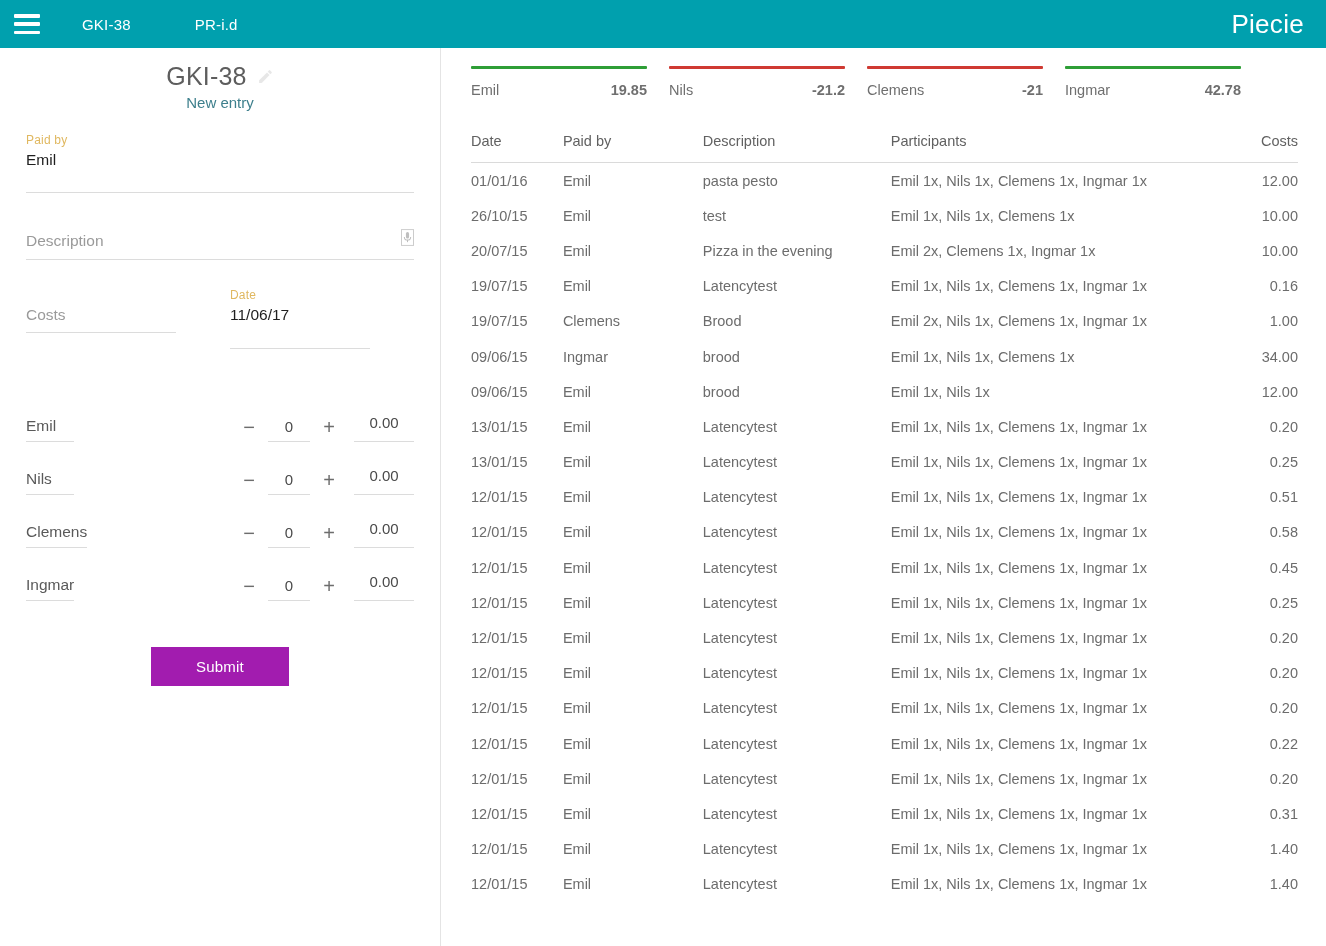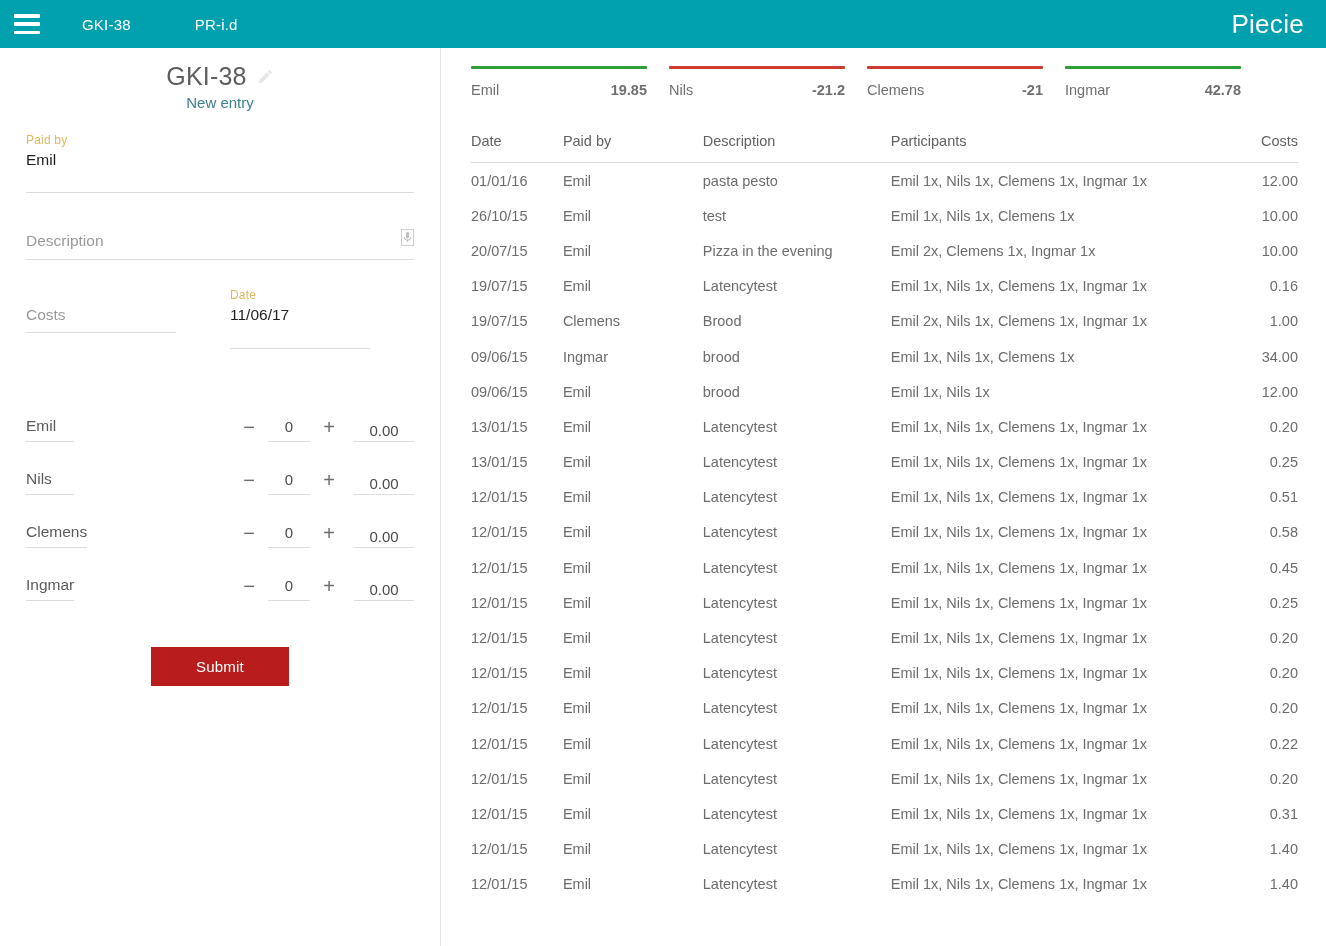--- a/index.html
+++ b/index.html
@@ -194,21 +194,21 @@
     color: #4a4a4a;
     padding-bottom: 6px;
     border-bottom: 1px solid #dcdcdc;
     margin: 0 8px;
   }
   .stepper-amount {
     width: 60px;
     text-align: center;
     font-size: 15px;
     color: #4a4a4a;
-    padding-bottom: 2px;
+    padding-bottom: 10px;
     border-bottom: 1px solid #dcdcdc;
     margin-left: 14px;
   }
 
   
   .submit-wrap {
     margin-top: 46px;
     display: flex;
     justify-content: center;
   }
@@ -377,21 +377,21 @@
         <div class="part-spacer"></div>
         <div class="stepper-btn">−</div>
         <div class="stepper-count">0</div>
         <div class="stepper-btn">+</div>
         <div class="stepper-amount">0.00</div>
       </div>
 
     </div>
 
     <div class="submit-wrap">
-      <button class="submit-btn" style="background: #b91c1c;">Submit</button>
+      <button class="submit-btn" style="background: #a21caf;">Submit</button>
     </div>
 
   </div>
 
   <div class="right-pane">
 
     <div class="balances">
       <div class="balance-card">
         <div class="balance-bar" style="background: rgb(46, 158, 54);"></div>
         <div class="balance-row">

